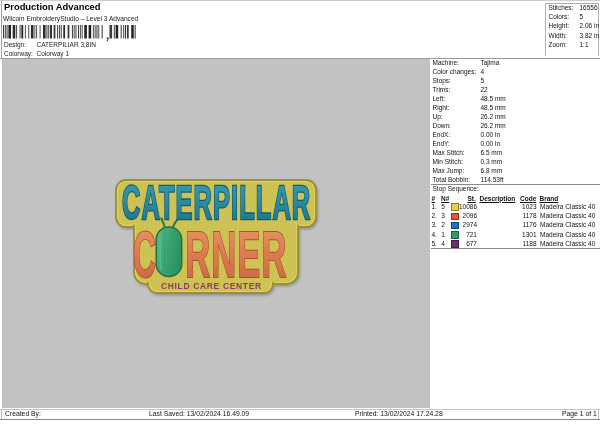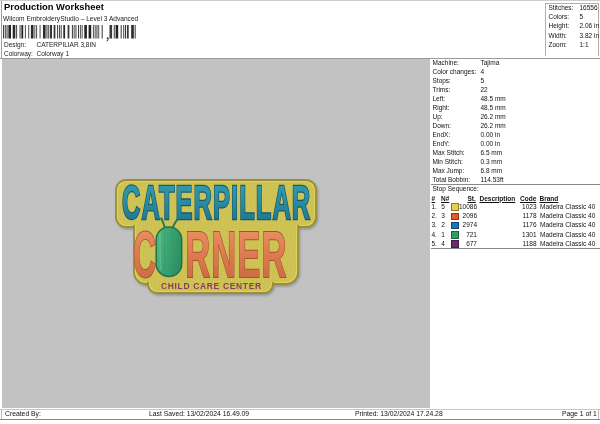--- a/index.html
+++ b/index.html
@@ -27,21 +27,21 @@
 .f{font-size:6.8px;color:#111;top:410px;}
 .th{font-weight:bold;text-decoration:underline;}
 .sw{position:absolute;width:5.5px;height:5.5px;border:0.5px solid rgba(0,0,0,0.4);}
 </style>
 </head>
 <body>
 <div class="abs" id="grayarea"></div>
 <div class="abs" style="left:1px;top:0;width:1px;height:58.5px;background:#a0a0a0;"></div>
 <div class="abs" style="left:0;top:0;width:600px;height:1px;background:#cdcdcd;"></div>
 <div class="abs" style="left:0;top:58.4px;width:600px;height:1px;background:#9a9a9a;z-index:4;"></div>
-<div class="abs" id="title">Production Worksheet</div>
+<div class="abs" id="title">Production Advanced</div>
 <div class="abs" id="subtitle">Wilcom EmbroideryStudio – Level 3 Advanced</div>
 
 <svg class="abs" style="left:3px;top:24.5px;" width="140" height="17" id="barcode">
     <rect x="0.00" y="0" width="0.9" height="13.5" fill="#2a2a2a"></rect>
     <rect x="1.80" y="0" width="0.9" height="13.5" fill="#222"></rect>
     <rect x="3.60" y="0" width="0.9" height="13.5" fill="#222"></rect>
     <rect x="5.40" y="0" width="2.6" height="13.5" fill="#222"></rect>
     <rect x="9.70" y="0" width="2.6" height="13.5" fill="#2a2a2a"></rect>
     <rect x="13.20" y="0" width="0.9" height="13.5" fill="#2a2a2a"></rect>
     <rect x="16.60" y="0" width="0.9" height="13.5" fill="#222"></rect>

